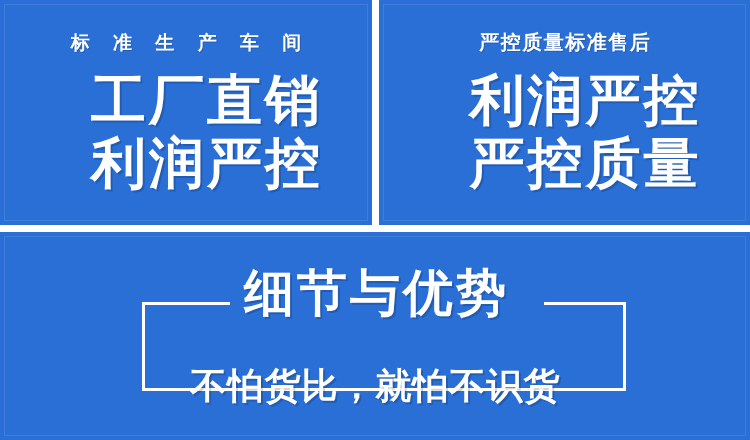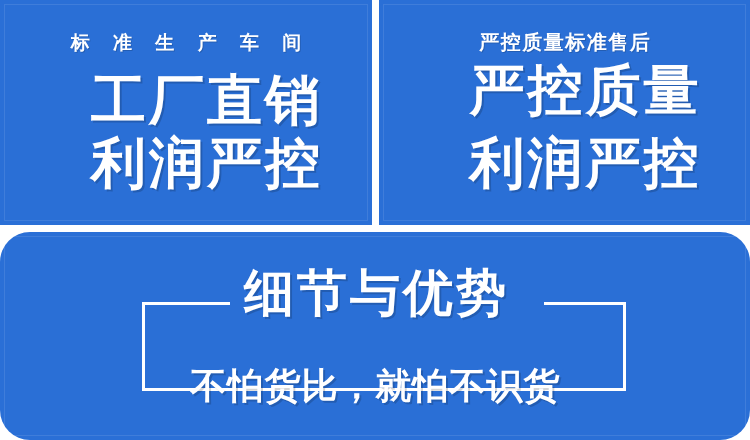--- a/index.html
+++ b/index.html
@@ -46,21 +46,20 @@
     left: 379px;
     top: 0;
     width: 371px;
     height: 225px;
   }
   .panel-bottom {
     left: 0;
     top: 232px;
     width: 750px;
     height: 208px;
-    border-radius: 30px;
   }
 
   .panel-inner {
     position: relative;
     z-index: 2;
     width: 100%;
     height: 100%;
     display: flex;
     flex-direction: column;
     align-items: center;
@@ -164,22 +163,22 @@
     <div class="panel-inner">
       <div class="eyebrow eyebrow-spaced">标 准 生 产 车 间</div>
       <div class="headline headline-1">工厂直销</div>
       <div class="headline headline-2">利润严控</div>
     </div>
   </div>
 
   <div class="panel panel-top-right">
     <div class="panel-inner">
       <div class="eyebrow eyebrow-tight">严控质量标准售后</div>
+      <div class="headline headline-1">利润严控</div>
       <div class="headline headline-2">严控质量</div>
-      <div class="headline headline-1">利润严控</div>
     </div>
   </div>
 
   <div class="panel panel-bottom">
 
     <div class="frame-wrap">
       <div class="frame-line frame-top-left"></div>
       <div class="frame-line frame-top-right"></div>
       <div class="frame-line frame-left"></div>
       <div class="frame-line frame-right"></div>

